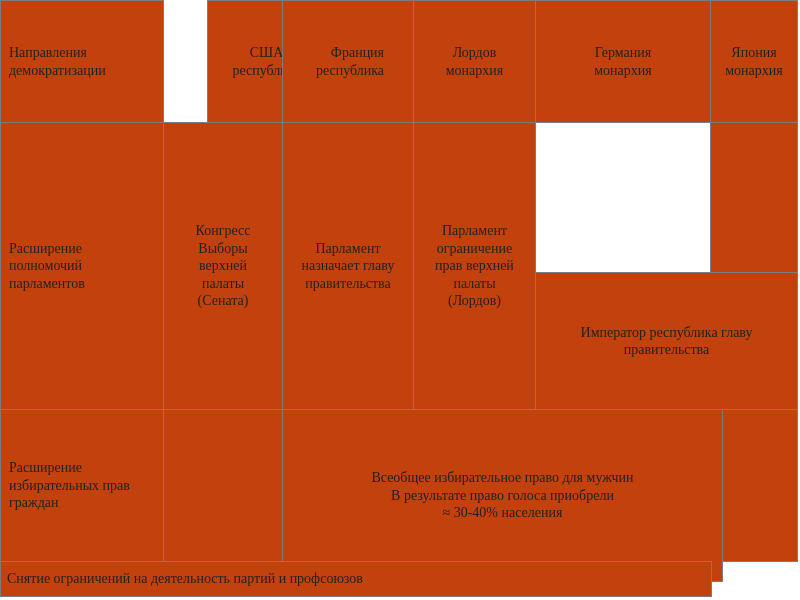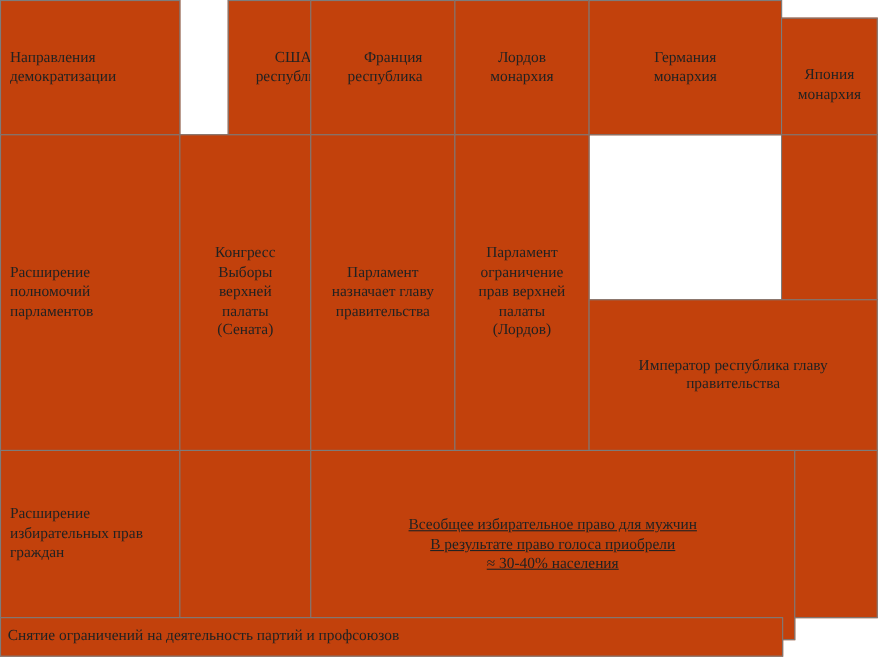--- a/index.html
+++ b/index.html
@@ -47,21 +47,21 @@
   <div class="cell left" style="left:0; top:0; width:164px; height:123px;">Направления
 демократизации</div>
   <div class="cell" style="left:163px; top:0; width:119px; height:123px;margin-left:44px;">США
 республика</div>
   <div class="cell" style="left:282px; top:0; width:136px; height:123px;text-align:right;">Франция
 республика</div>
   <div class="cell" style="left:413px; top:0; width:123px; height:123px;">Лордов
 монархия</div>
   <div class="cell" style="left:535px; top:0; width:176px; height:123px;">Германия
 монархия</div>
-  <div class="cell" style="left:710px; top:16px; width:88px; height:123px;">Япония
+  <div class="cell" style="left:710px; top:0; width:88px; height:123px;">Япония
 монархия</div>
 
   <div class="cell left" style="left:0; top:122px; width:164px; height:288px;">Расширение
 полномочий
 парламентов</div>
   <div class="cell" style="left:163px; top:122px; width:120px; height:288px;">Конгресс
 Выборы
 верхней
 палаты
 (Сената)</div>
@@ -74,20 +74,20 @@
 палаты
 (Лордов)</div>
   <div class="cell" style="left:710px; top:122px; width:88px; height:151px;"></div>
   <div class="cell" style="left:535px; top:272px; width:263px; height:138px;">Император республика главу
 правительства</div>
 
   <div class="cell left" style="left:0; top:409px; width:164px; height:153px;">Расширение
 избирательных прав
 граждан</div>
   <div class="cell" style="left:163px; top:409px; width:120px; height:153px;"></div>
-  <div class="cell" style="left:282px; top:409px; width:441px; height:173px;text-decoration:underline;">Всеобщее избирательное право для мужчин
+  <div class="cell" style="left:282px; top:409px; width:441px; height:173px;">Всеобщее избирательное право для мужчин
 В результате право голоса приобрели
 ≈ 30-40% населения</div>
   <div class="cell" style="left:722px; top:409px; width:76px; height:153px;"></div>
 
   <div class="cell left bottomrow" style="left:0; top:561px; width:712px; height:36px;">Снятие ограничений на деятельность партий и профсоюзов</div>
 
 </div>
 
 </body></html>

